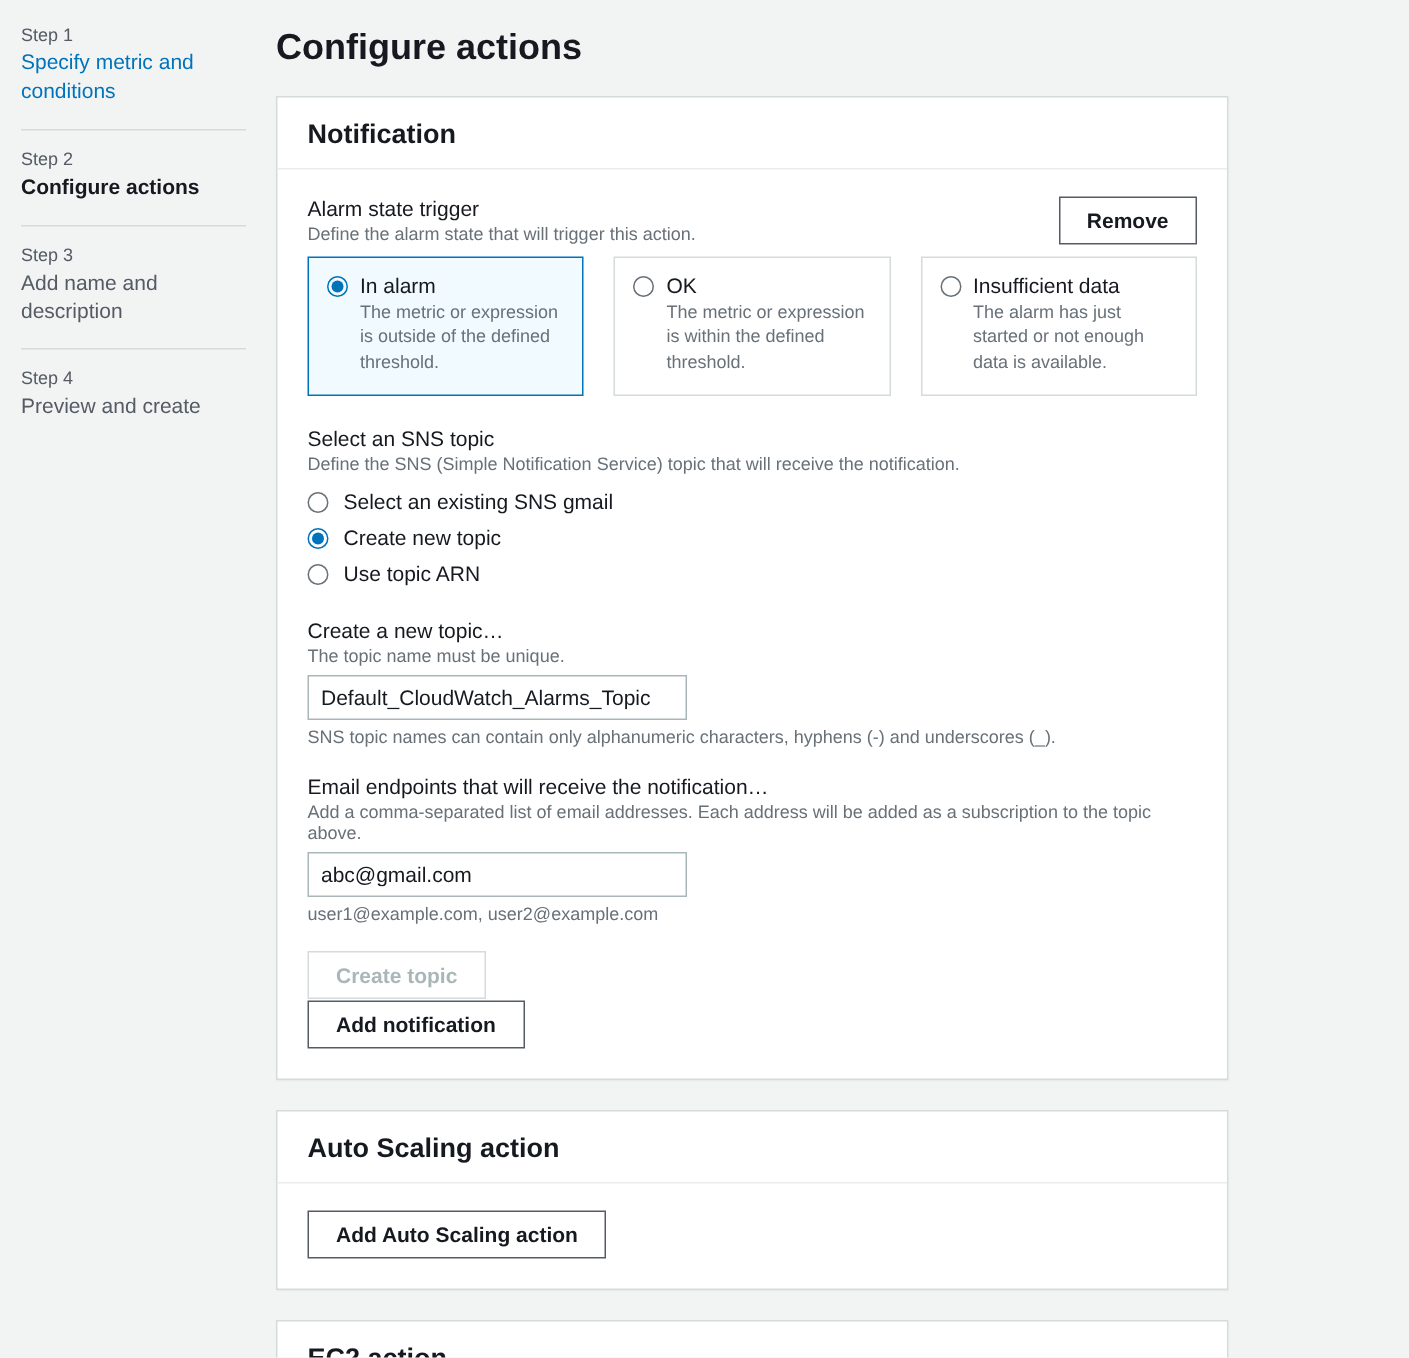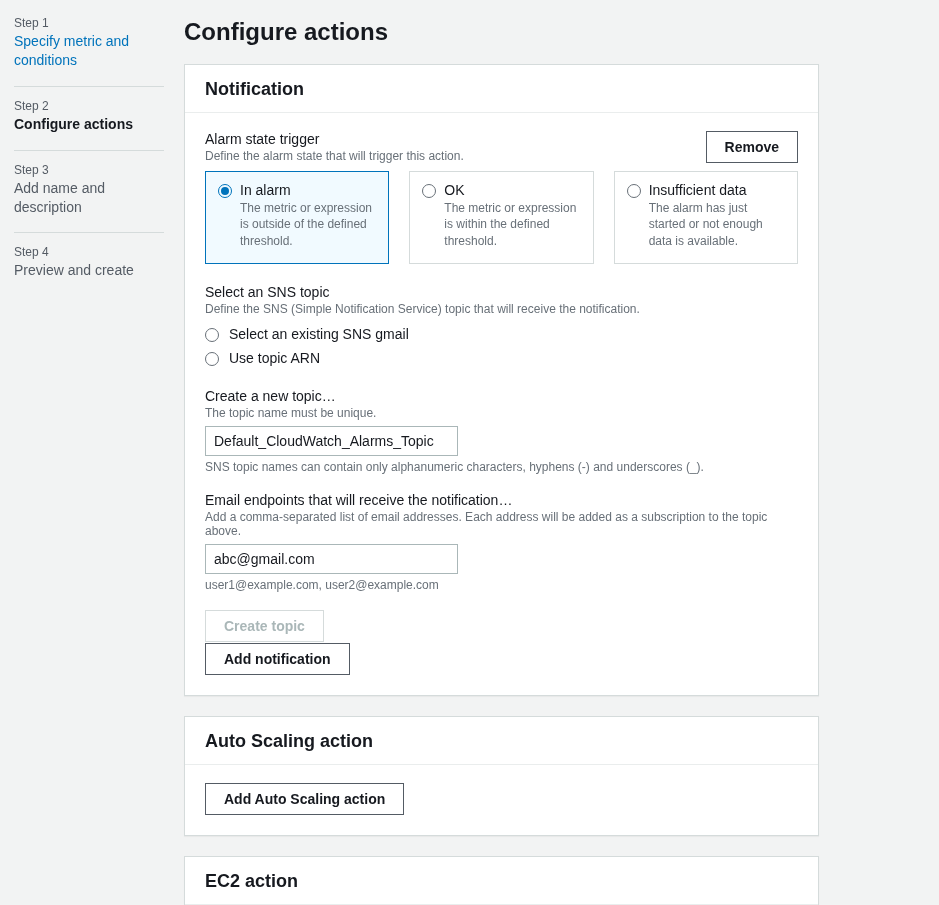--- a/index.html
+++ b/index.html
@@ -246,20 +246,24 @@
 
         <div class="field-label">Select an SNS topic</div>
         <div class="field-desc">Define the SNS (Simple Notification Service) topic that will receive the notification.</div>
 
         <div class="radio-list" style="margin-top:6px;">
           <div class="radio-item">
             <span class="radio"></span>
             <span class="lbl">Select an existing SNS gmail</span>
           </div>
           <div class="radio-item">
+            <span class="radio checked"></span>
+            <span class="lbl">Create new topic</span>
+          </div>
+          <div class="radio-item">
             <span class="radio"></span>
             <span class="lbl">Use topic ARN</span>
           </div>
         </div>
 
         <div class="field-block">
           <div class="field-label">Create a new topic…</div>
           <div class="field-desc">The topic name must be unique.</div>
           <input type="text" class="text-input" style="margin-top: 6px;" value="Default_CloudWatch_Alarms_Topic">
           <div class="help-small">SNS topic names can contain only alphanumeric characters, hyphens (-) and underscores (_).</div>

